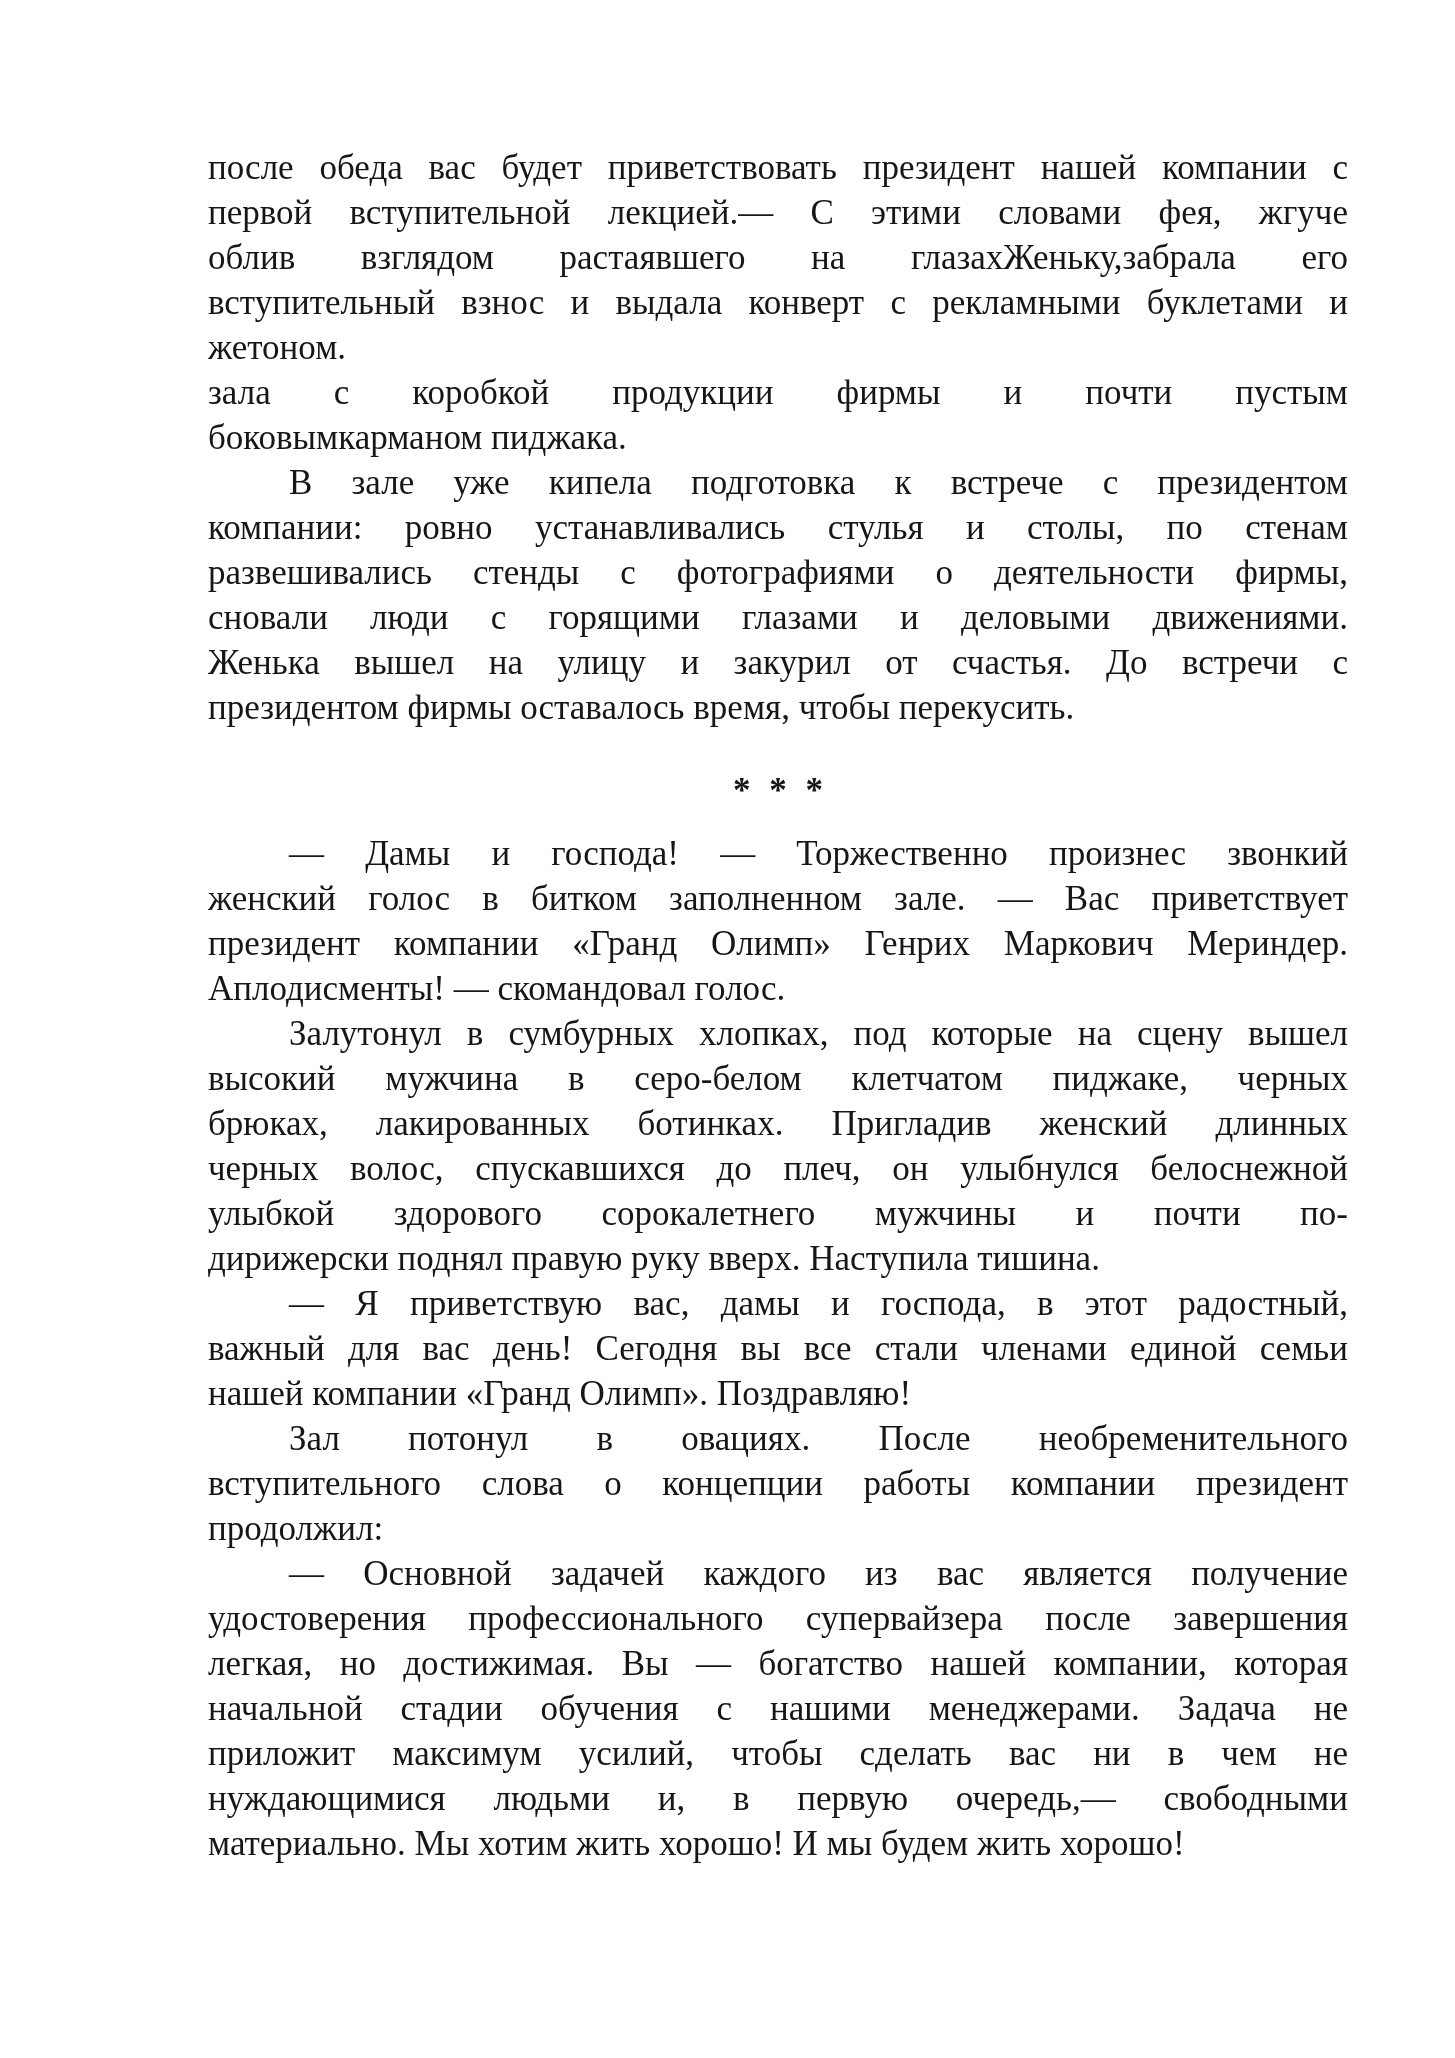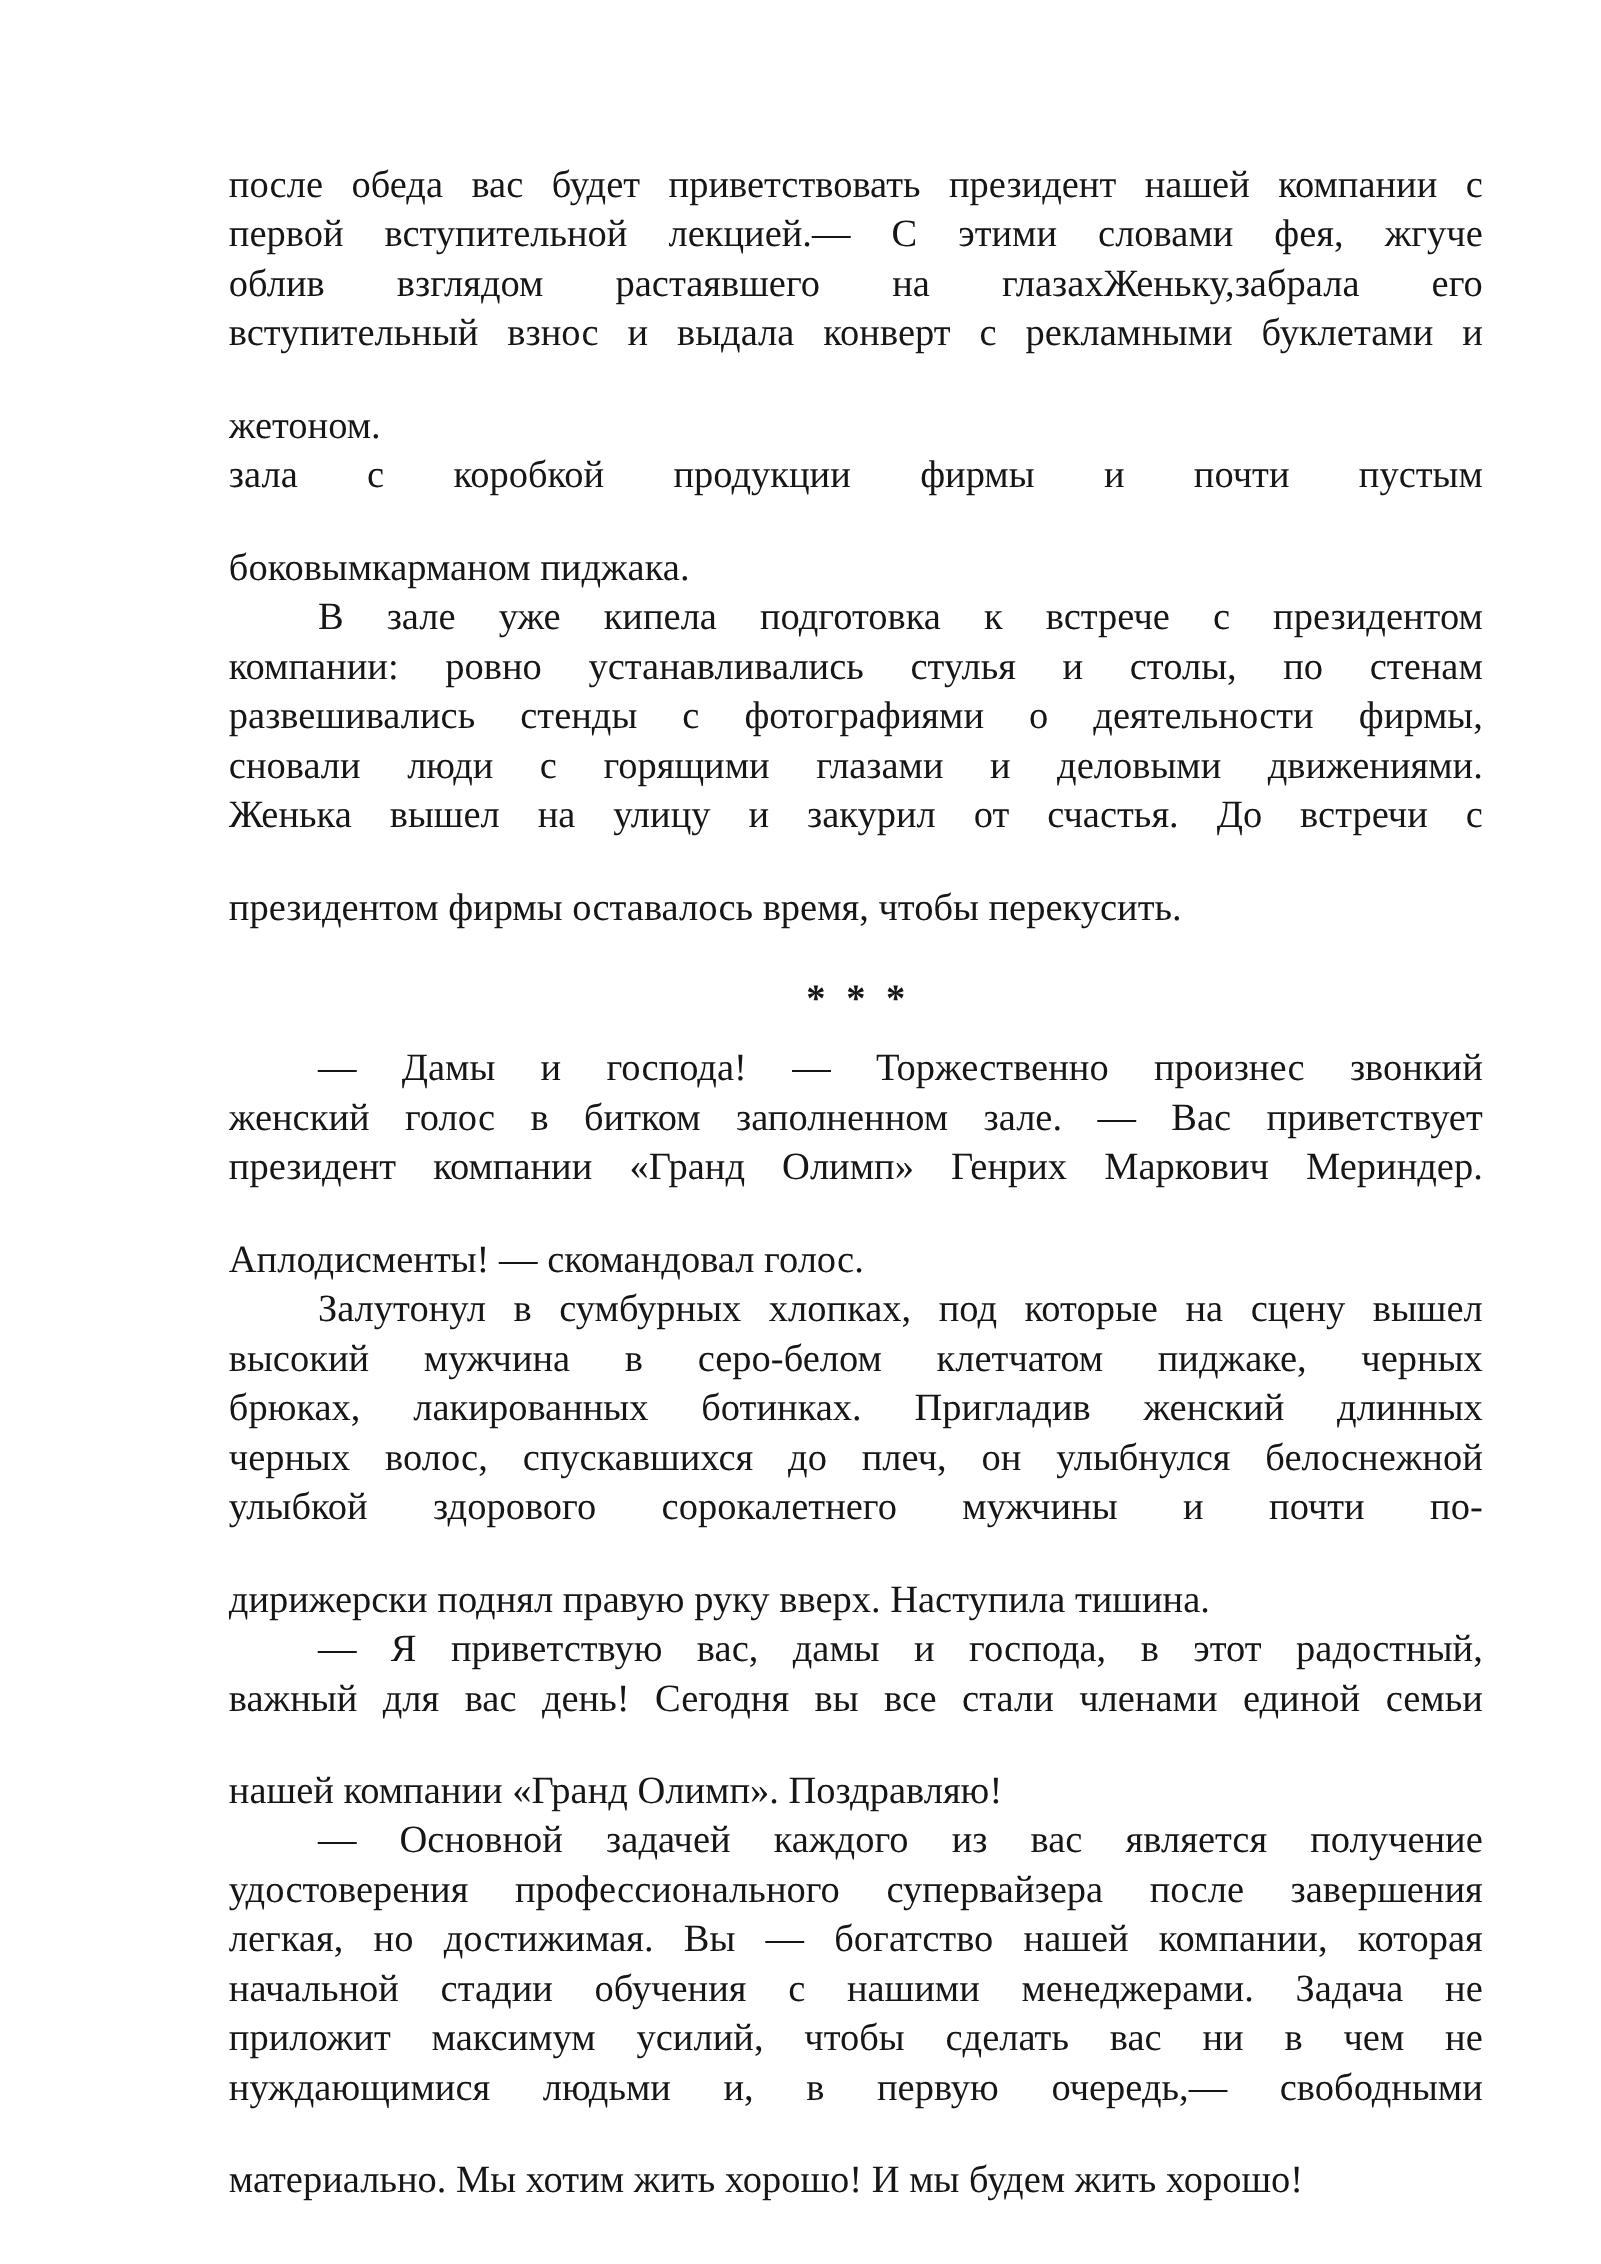--- a/index.html
+++ b/index.html
@@ -30,21 +30,20 @@
     height: 45px;
     overflow: hidden;
     text-align: justify;
     -moz-text-align-last: justify;
     text-align-last: justify;
     white-space: normal;
   }
   .line.last {
     -moz-text-align-last: left;
     text-align-last: left;
-    margin-top: 39px;
   }
   .para.indent .line.first { text-indent: 81px; }
   .separator {
     height: 45px;
     margin-top: 38px;
     margin-bottom: 18px;
     text-align: center;
     font-weight: bold;
     word-spacing: 10px;
   }
@@ -98,20 +97,25 @@
           <div class="line">черных волос, спускавшихся до плеч, он улыбнулся белоснежной</div>
           <div class="line">улыбкой здорового сорокалетнего мужчины и почти по-</div>
           <div class="line last">дирижерски поднял правую руку вверх. Наступила тишина.</div>
         </div>
         <div class="para indent">
           <div class="line first">— Я приветствую вас, дамы и господа, в этот радостный,</div>
           <div class="line">важный для вас день! Сегодня вы все стали членами единой семьи</div>
           <div class="line last">нашей компании «Гранд Олимп». Поздравляю!</div>
         </div>
         <div class="para indent">
+          <div class="line first">Зал потонул в овациях. После необременительного</div>
+          <div class="line">вступительного слова о концепции работы компании президент</div>
+          <div class="line last">продолжил:</div>
+        </div>
+        <div class="para indent">
           <div class="line first">— Основной задачей каждого из вас является получение</div>
           <div class="line">удостоверения профессионального супервайзера после завершения</div>
           <div class="line">легкая, но достижимая. Вы — богатство нашей компании, которая</div>
           <div class="line">начальной стадии обучения с нашими менеджерами. Задача не</div>
           <div class="line">приложит максимум усилий, чтобы сделать вас ни в чем не</div>
           <div class="line">нуждающимися людьми и, в первую очередь,— свободными</div>
           <div class="line last">материально. Мы хотим жить хорошо! И мы будем жить хорошо!</div>
         </div>
       </div>
   </div>

